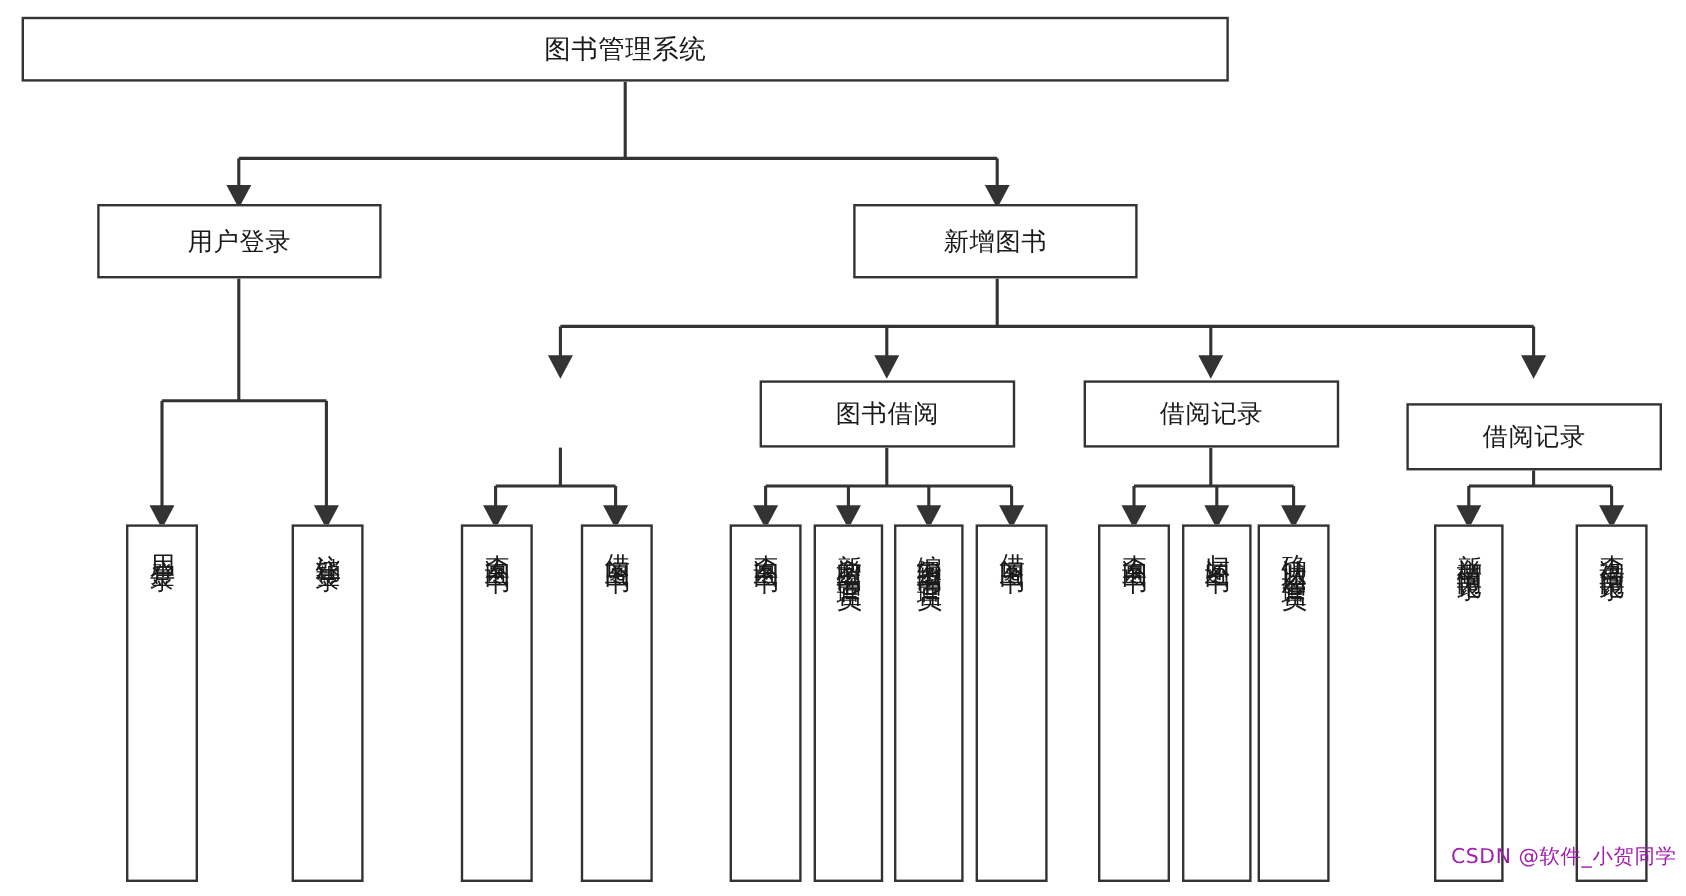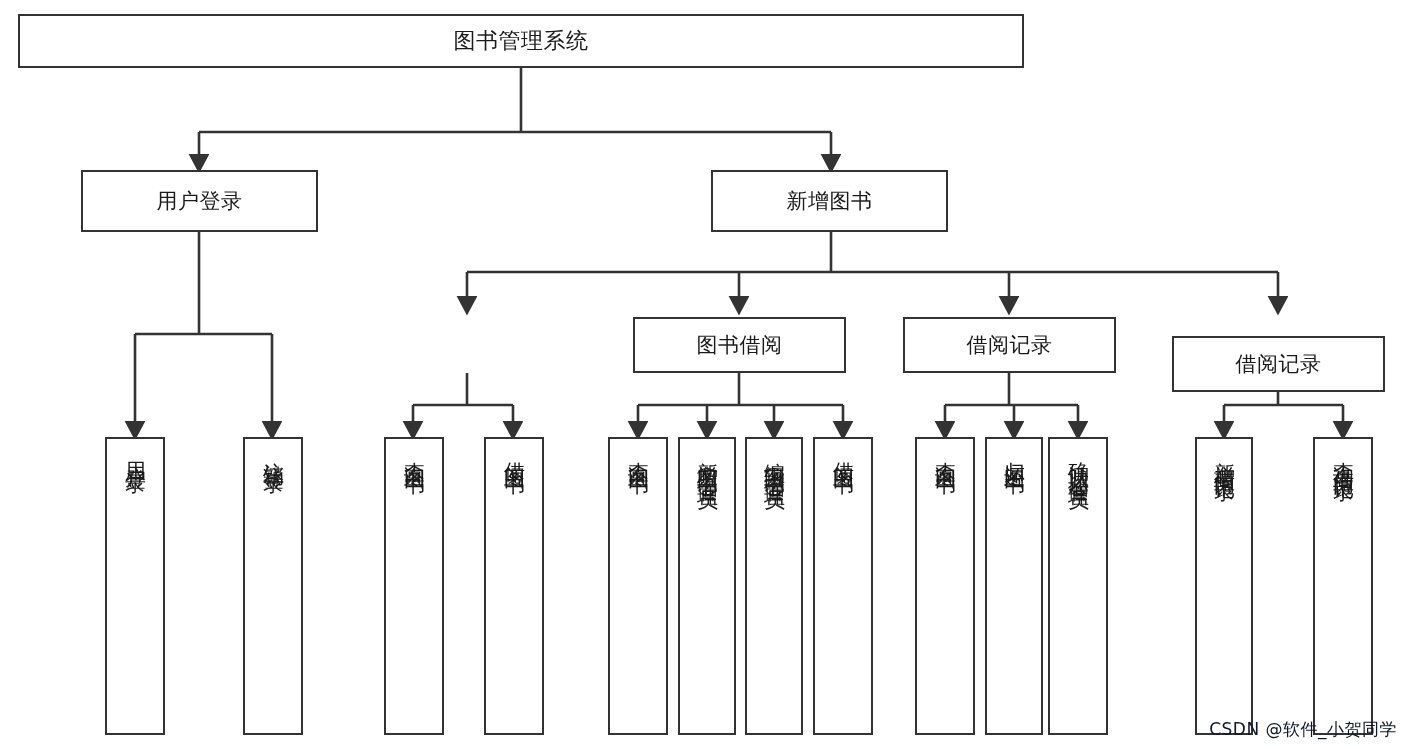--- a/index.html
+++ b/index.html
@@ -53,23 +53,23 @@
     letter-spacing: 4px;
     line-height: 1;
     white-space: nowrap;
   }
   .node.root {
     font-size: 22px;
   }
   #watermark {
     position: absolute;
     right: 8px;
-    bottom: 6px;
+    bottom: 22px;
     font-size: 17px;
-    color: #0f172a;
+    color: #a21caf;
     letter-spacing: 0.5px;
     white-space: nowrap;
     user-select: none;
   }
 </style>
 </head>
 <body>
 
 <div id="diagram-root">
 

